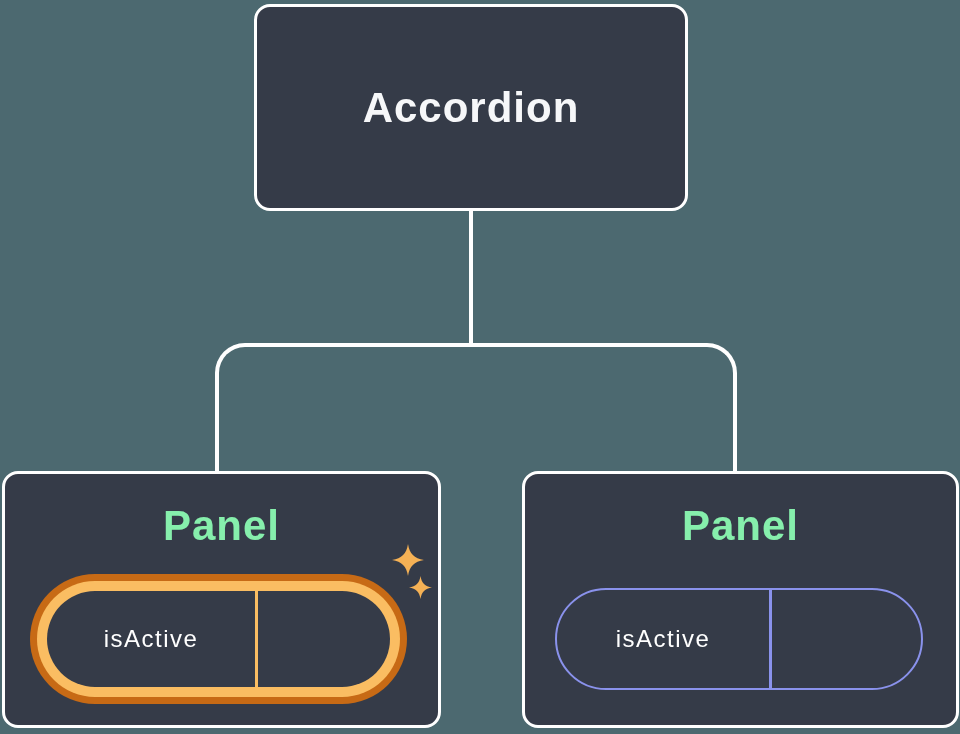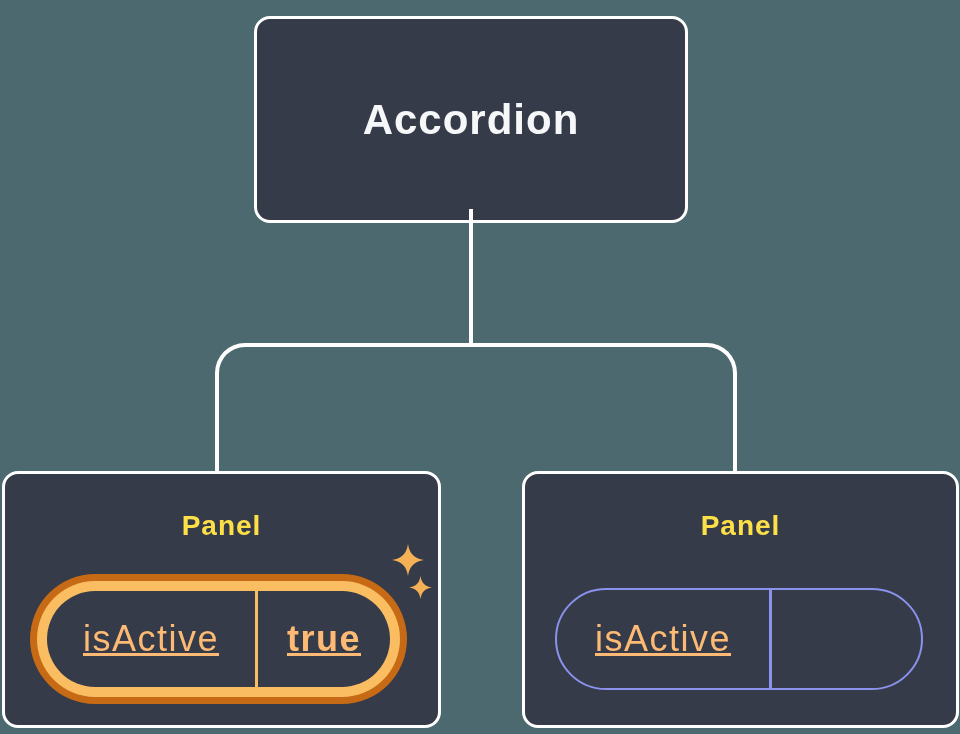--- a/index.html
+++ b/index.html
@@ -14,52 +14,52 @@
   
   .node{
     position:absolute;
     background:#353B48;
     border:3px solid #FFFFFF;
     border-radius:16px;
     box-sizing:border-box;
   }
   .root-node{
     left:254px;top:4px;width:434px;height:207px;
-    display:flex;align-items:center;justify-content:center;margin-top:12px;
+    display:flex;align-items:center;justify-content:center;
   }
   .node-label{
     color:#F6F7F9;font-size:42px;font-weight:600;letter-spacing:1px;
   }
   .panel-node{top:471px;width:439px;height:257px;}
   .panel-left{left:2px;}
   .panel-right{left:522px;width:437px;}
   .panel-title{
     position:absolute;top:30px;left:0;right:0;
-    text-align:center;color:#fde047;
-    font-size:28px;font-weight:600;letter-spacing:1px;line-height:44px;
+    text-align:center;color:#86efac;
+    font-size:42px;font-weight:600;letter-spacing:1px;line-height:44px;
   }
 
   
   .stem{
     position:absolute;left:469px;top:209px;width:4px;height:136px;
     background:#FFFFFF;
   }
   .branch{
     position:absolute;left:215px;top:343px;width:522px;height:128px;
     border-top:4px solid #FFFFFF;
     border-left:4px solid #FFFFFF;
     border-right:4px solid #FFFFFF;
     border-radius:30px 30px 0 0;
     box-sizing:border-box;
   }
 
   
   .pill-cell{
     display:flex;align-items:center;justify-content:center;
-    color:#fdba74;font-size:36px;letter-spacing:1.5px;text-decoration:underline;
+    color:#ffffff;font-size:24px;letter-spacing:1.5px;
   }
   .pill-cell.bold{font-weight:700;}
 
   
   .hl-outer{
     position:absolute;left:25px;top:100px;width:377px;height:130px;
     background:#C76A15;border-radius:65px;padding:7px;box-sizing:border-box;
   }
   .hl-mid{
     width:100%;height:100%;background:#FABD62;border-radius:58px;
@@ -100,21 +100,20 @@
   <div class="stem"></div>
   <div class="branch"></div>
 
   <div class="node panel-node panel-left">
     <div class="panel-title">Panel</div>
     <div class="hl-outer">
       <div class="hl-mid">
         <div class="hl-core">
           <span class="pill-cell">isActive</span>
           <span class="hl-divider"></span>
-          <span class="pill-cell bold">true</span>
         </div>
       </div>
     </div>
   </div>
 
   <svg class="sparkle sparkle-big" viewBox="0 0 24 24">
     <path d="M12 0 C13.2 7.4 16.6 10.8 24 12 C16.6 13.2 13.2 16.6 12 24 C10.8 16.6 7.4 13.2 0 12 C7.4 10.8 10.8 7.4 12 0 Z" fill="#F5B155"></path>
   </svg>
   <svg class="sparkle sparkle-small" viewBox="0 0 24 24">
     <path d="M12 0 C13.2 7.4 16.6 10.8 24 12 C16.6 13.2 13.2 16.6 12 24 C10.8 16.6 7.4 13.2 0 12 C7.4 10.8 10.8 7.4 12 0 Z" fill="#F5B155"></path>

